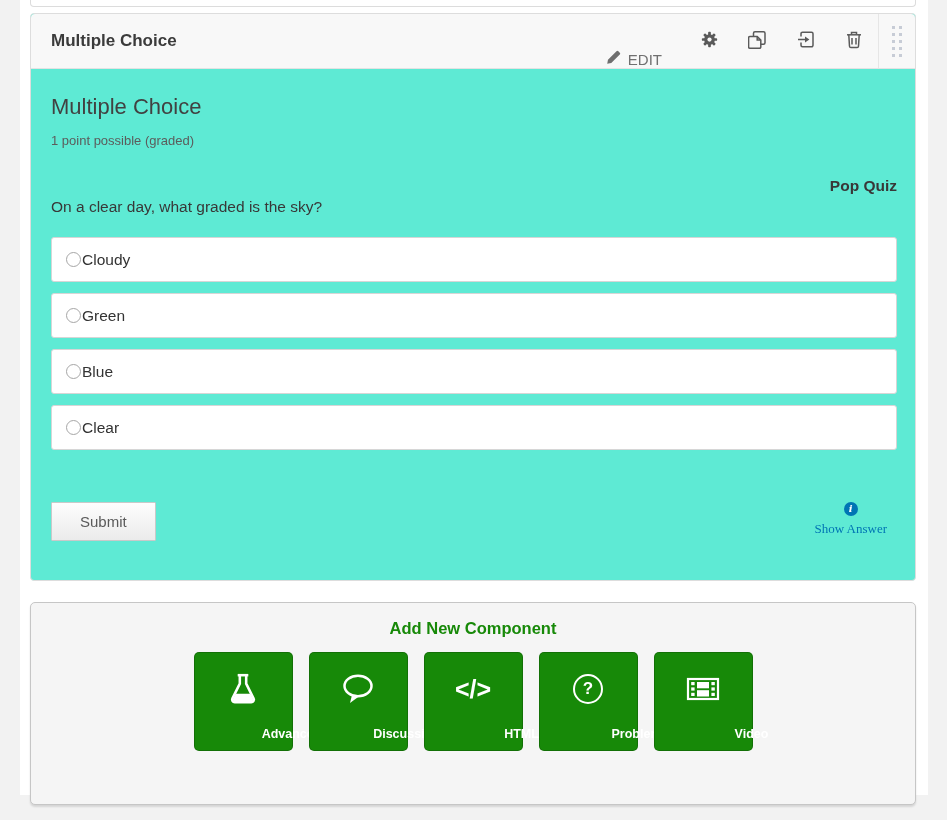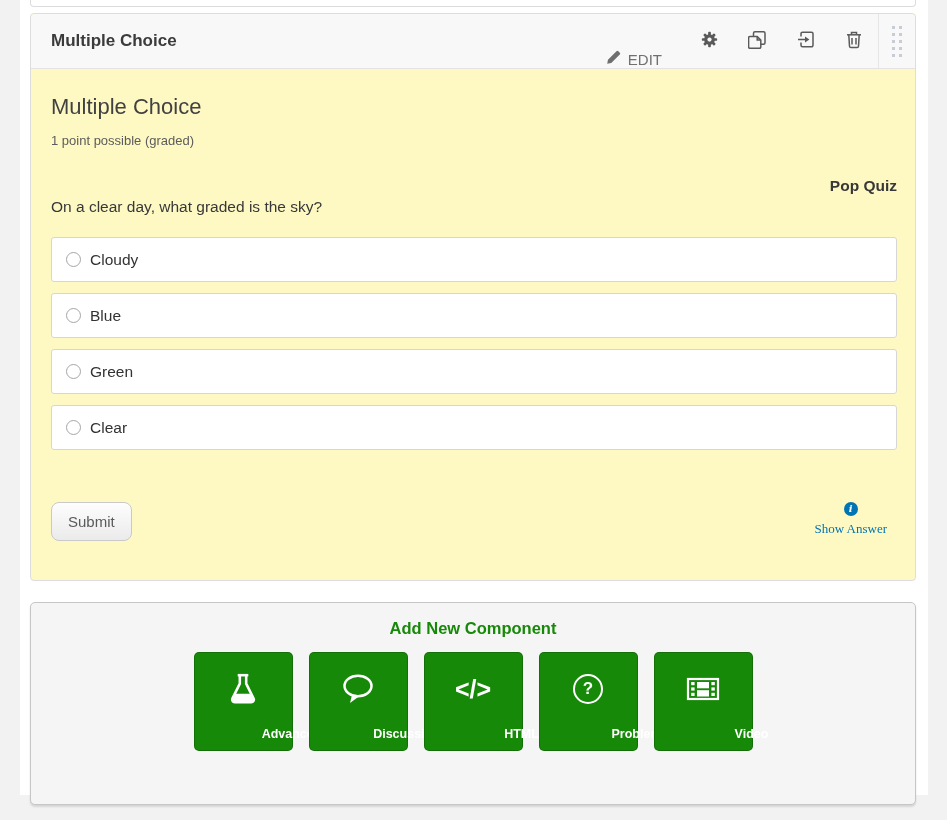--- a/index.html
+++ b/index.html
@@ -14,21 +14,21 @@
     background:#fff;
   }
   .prev-card-edge {
     position:absolute; left:30px; top:0; width:886px; height:7px;
     background:#fff; border:1px solid #dcdcdc; border-top:none;
     border-radius:0 0 4px 4px;
   }
   
   .card {
     position:absolute; left:30px; top:13px; width:886px; height:568px;
-    background:#fef9c3; border:1px solid #ddd; border-radius:4px;
+    background:#5eead4; border:1px solid #ddd; border-radius:4px;
   }
   .card-header {
     height:55px; background:#f8f8f8; border-bottom:1px solid #e3e3e3;
     border-radius:4px 4px 0 0; display:flex; align-items:center;
     padding-left:20px;
   }
   .card-title { font-size:17px; font-weight:bold; color:#3b3b3b; }
   .toolbar { margin-left:auto; display:flex; align-items:flex-end; height:100%; }
   .edit-btn {
     display:flex; align-items:center; gap:7px; color:#707070; font-size:15px;
@@ -47,36 +47,36 @@
   .drag-dots i { background:#c7ccd6; }
   
   .card-body { padding:25px 18px 0 20px; }
   .problem-title { font-size:22px; font-weight:400; color:#414141; }
   .points { font-size:13px; color:#5c5c5c; margin-top:13px; }
   .question-title { font-size:15.5px; font-weight:bold; color:#383838; margin-top:29px;text-align:right; }
   .question-text { font-size:15.5px; color:#383838; margin-top:3px; }
   .options { margin-top:21px; }
   .option {
     height:45px; border:1px solid #d6d6d6; border-radius:3px; background:#fff;
-    display:flex; align-items:center; padding-left:14px; gap:9px;
+    display:flex; align-items:center; padding-left:14px; gap:1px;
     margin-bottom:11px; cursor:pointer;
   }
   .radio {
     width:15px; height:15px; border:1px solid #a6a6a6; border-radius:50%;
     background:#fff; flex:none;
   }
   .option-label { font-size:15.5px; color:#333; }
   .actions {
     display:flex; justify-content:space-between; align-items:flex-start;
     margin-top:52px; padding-right:10px;
   }
   .submit-btn {
-    font-family:inherit; font-size:15px; color:#5a5a5a; padding:10px 16px;
+    font-family:inherit; font-size:15px; color:#5a5a5a; padding:10px 28px;
     background:linear-gradient(#fdfdfd,#ebebeb); border:1px solid #c9c9c9;
-    border-radius:8px; cursor:pointer;text-align:right;
+    border-radius:1px; cursor:pointer;text-align:right;
   }
   .show-answer { display:flex; flex-direction:column; align-items:center; gap:5px; cursor:pointer; }
   .info-icon {
     width:14px; height:14px; border-radius:50%; background:#0075b4; color:#fff;
     font-family:"DejaVu Serif", serif; font-style:italic; font-weight:bold;
     font-size:10px; line-height:13px; text-align:center;
   }
   .show-answer-label { color:#0075b4; font-size:13px;font-family:Liberation Serif, serif; }
   
   .add-panel {
@@ -195,25 +195,25 @@
       <div class="question-title">Pop Quiz</div>
       <div class="question-text">On a clear day, what graded is the sky?</div>
 
       <div class="options">
         <div class="option">
           <span class="radio"></span>
           <span class="option-label">Cloudy</span>
         </div>
         <div class="option">
           <span class="radio"></span>
+          <span class="option-label">Green</span>
+        </div>
+        <div class="option">
+          <span class="radio"></span>
           <span class="option-label">Blue</span>
-        </div>
-        <div class="option">
-          <span class="radio"></span>
-          <span class="option-label">Green</span>
         </div>
         <div class="option">
           <span class="radio"></span>
           <span class="option-label">Clear</span>
         </div>
       </div>
 
       <div class="actions">
         <button class="submit-btn">Submit</button>
         <div class="show-answer">

